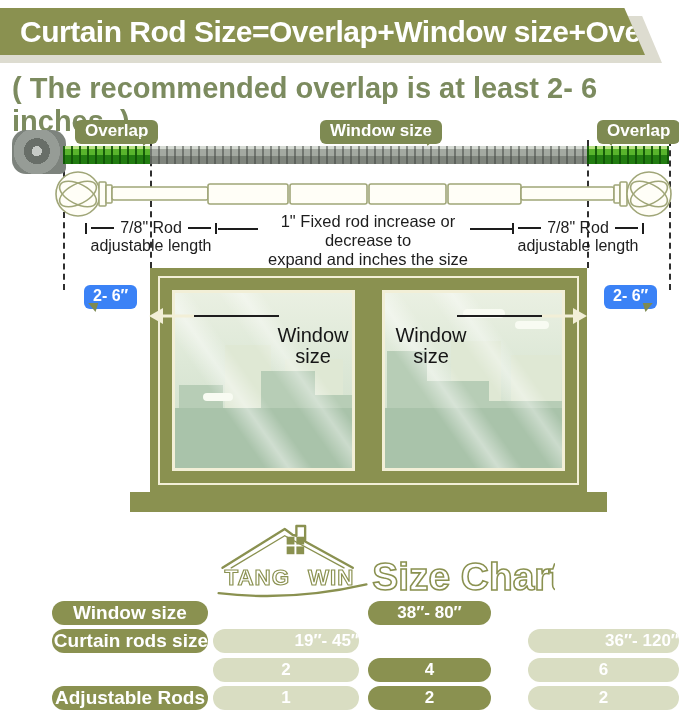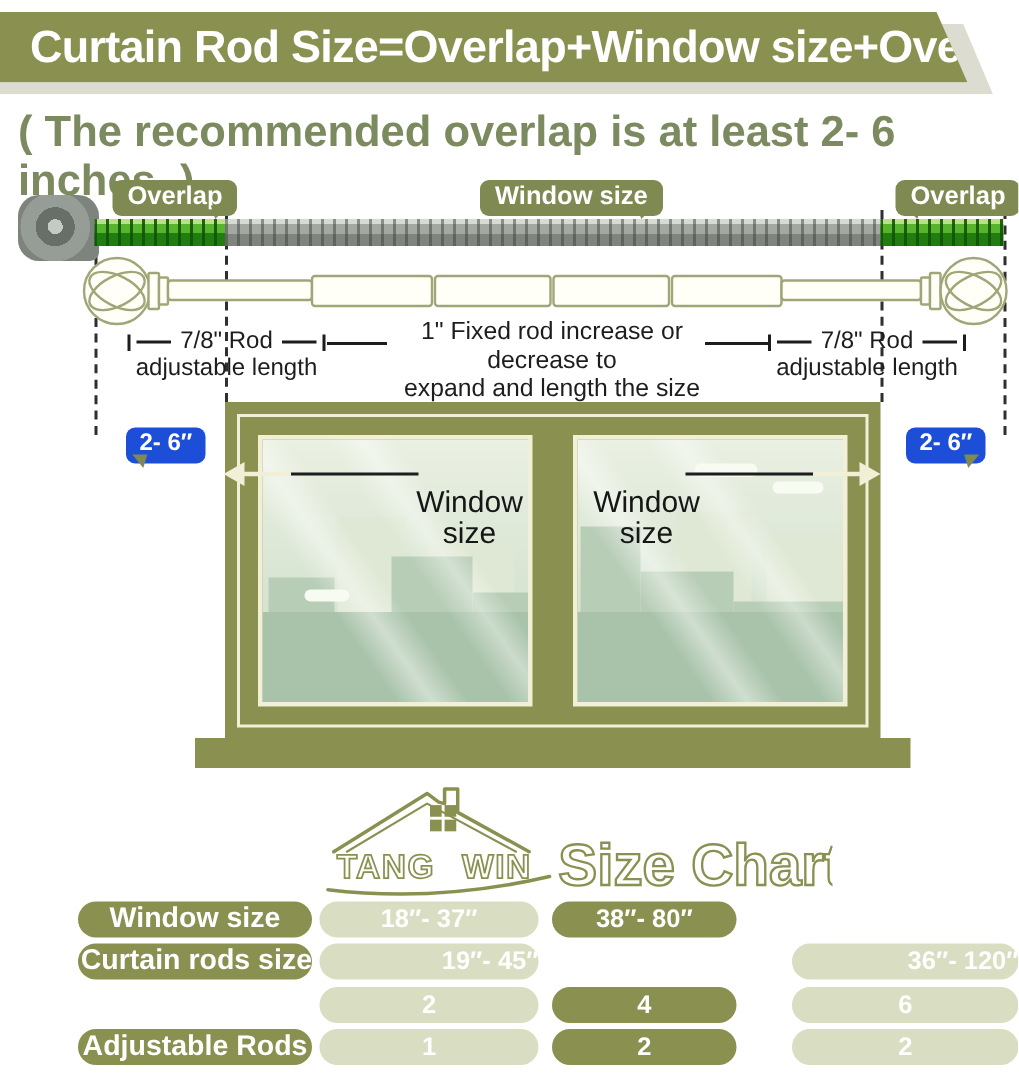--- a/index.html
+++ b/index.html
@@ -44,21 +44,21 @@
   .pane-l{left:22px;} .pane-r{left:232px;}
   .bldg{position:absolute;}
   .bldg.cream{background:#dfe8d4;}
   .bldg.mid{background:#b7cdb6;}
   .lowerband{position:absolute;left:0;bottom:0;width:100%;height:60px;background:#a9c3aa;}
   .streak{position:absolute;inset:0;background:linear-gradient(55deg,transparent 30%,rgba(255,255,255,.45) 38%,
     transparent 46%,transparent 55%,rgba(255,255,255,.4) 63%,transparent 70%);}
   .cloud{position:absolute;background:#f8fbf2;border-radius:10px;}
   .pane-label{position:absolute;color:#161616;font-size:20px;line-height:1.05;width:76px;text-align:center;top:32px;}
   .arrow-svg{position:absolute;left:148px;top:304px;}
-  .gap-badge{position:absolute;top:285px;background:#1d4ed8;color:#fff;font-weight:bold;font-size:16px;
+  .gap-badge{position:absolute;top:285px;background:#3b82f6;color:#fff;font-weight:bold;font-size:16px;
     padding:2px 9px 4px;border-radius:6px;white-space:nowrap;}
   .gap-badge::after{content:"";position:absolute;bottom:-8px;border:5px solid transparent;border-top:9px solid #7e8a52;}
   .gap-badge.tail-l::after{left:6px;transform:skewX(14deg);}
   .gap-badge.tail-r::after{right:6px;transform:skewX(-14deg);}
   
   .logo-svg{position:absolute;left:205px;top:522px;}
   
   .pill{position:absolute;height:24px;border-radius:12px;color:#fff;font-weight:bold;text-align:center;
     line-height:24px;white-space:nowrap;overflow:hidden;}
   .pill.dark{background:#8a9150;} .pill.light{background:#d9ddc2;}
@@ -115,21 +115,21 @@
       <span class="tick"></span>
         <span class="dline"></span>
       <span class="txt">7/8" Rod</span>
       <span class="dline"></span>
         <span class="tick"></span>
     </div>
     <div>adjustable length</div>
   </div>
   <div class="dim" style="left:258px;top:212px;width:220px;font-size:16.5px;">
     <div>1" Fixed rod  increase or decrease to</div>
-    <div>expand and length the size</div>
+    <div>expand and inches the size</div>
   </div>
   <div class="dim" style="left:512px;top:219px;width:132px;">
     <div class="dim-row">
       <span class="tick"></span>
         <span class="dline"></span>
       <span class="txt">7/8" Rod</span>
       <span class="dline"></span>
         <span class="tick"></span>
     </div>
     <div>adjustable length</div>
@@ -186,21 +186,20 @@
         <rect x="94" y="14" width="8" height="8"></rect>
       <rect x="84" y="24" width="8" height="8"></rect>
         <rect x="94" y="24" width="8" height="8"></rect>
     </g>
     <text x="20" y="64" font-size="23" font-weight="bold" letter-spacing="1" fill="#ffffff" stroke="#8a9150" stroke-width="1.2">TANG</text>
     <text x="106" y="64" font-size="23" font-weight="bold" letter-spacing="1" fill="#ffffff" stroke="#8a9150" stroke-width="1.2">WIN</text>
     <text x="172" y="69" font-size="40" font-weight="bold" fill="#ffffff" stroke="#8a9150" stroke-width="1.6">Size Chart</text>
   </svg>
 
   <div class="pill dark lbl c1 r1">Window size</div>
-  <div class="pill light val c2 r1">18″- 37″</div>
   <div class="pill dark  val c3 r1">38″- 80″</div>
 
   <div class="pill dark lbl c1 r2">Curtain rods size</div>
   <div class="pill light val c2 r2">19″- 45″</div>
   <div class="pill light val c4 r2">36″- 120″</div>
 
   <div class="pill light val c2 r3">2</div>
   <div class="pill dark  val c3 r3">4</div>
   <div class="pill light val c4 r3">6</div>
 

